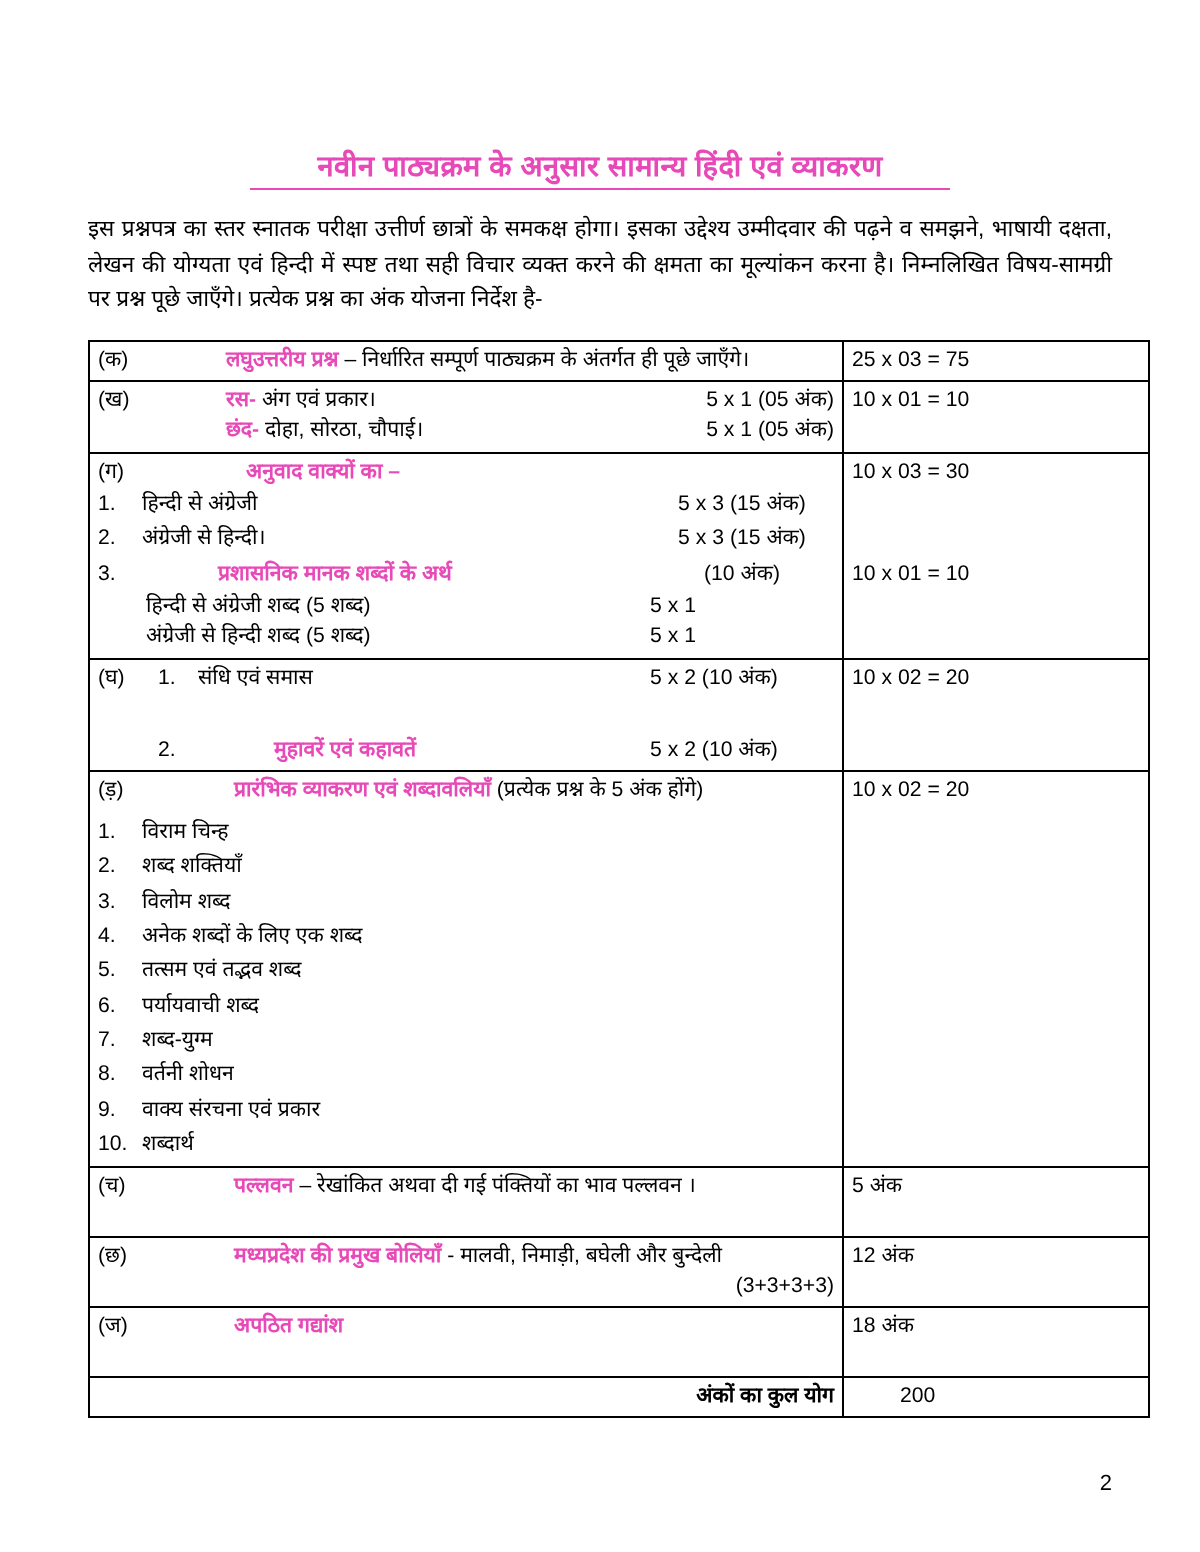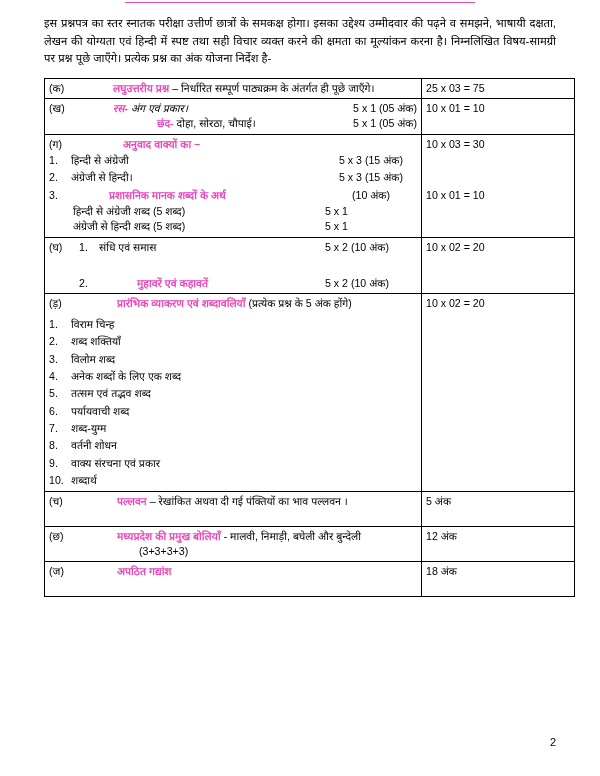--- a/index.html
+++ b/index.html
@@ -95,21 +95,21 @@
   .numlist li .t {
     flex: 1 1 auto;
   }
   .numlist li .m {
     white-space: nowrap;
     text-align: center;
     width: 92px;
     flex: 0 0 92px;
   }
   .center-ind {
-    text-align: left;
+    text-align: right;
   }
   .indent-line {
     display: flex;
     align-items: baseline;
     justify-content: flex-end;
   }
   .indent-line .t { flex: 1 1 auto; }
   .indent-line .m { white-space: nowrap; width: 92px; flex: 0 0 92px; }
   .totrow td {
     text-align: right;
@@ -129,20 +129,21 @@
     bottom: 28px;
     font-size: 11px;
   }
   .blank { height: 14px; }
 </style>
 </head>
 <body>
 
 <div class="page">
 
+  <div class="title">नवीन पाठ्यक्रम के अनुसार सामान्य हिंदी एवं  व्याकरण</div>
   <div class="title-underline"></div>
 
   <div class="intro">इस प्रश्नपत्र का स्तर स्नातक परीक्षा उत्तीर्ण छात्रों के समकक्ष होगा। इसका उद्देश्य उम्मीदवार की पढ़ने व समझने, भाषायी दक्षता, लेखन की योग्यता एवं हिन्दी में स्पष्ट तथा सही विचार व्यक्त करने की क्षमता का मूल्यांकन करना है। निम्नलिखित विषय-सामग्री पर प्रश्न पूछे जाएँगे। प्रत्येक प्रश्न का अंक योजना निर्देश है-</div>
 
   <table class="main">
     <tbody>
 
       <tr>
         <td class="c1">
           <div class="row-flex">
@@ -153,29 +154,29 @@
             </span>
           </div>
         </td>
         <td class="c2 right-cell">25 x 03 = 75</td>
       </tr>
 
       <tr>
         <td class="c1">
           <div class="row-flex">
             <span class="lbl">(ख)</span>
-            <span class="t" style="flex:1 1 auto;font-style:italic;">
+            <span class="t" style="flex:1 1 auto;">
               <span class="pinkb">रस-</span>
               <span>अंग एवं प्रकार।</span>
             </span>
             <span class="marks-inline">5 x 1  (05 अंक)</span>
           </div>
           <div class="row-flex">
             <span class="lbl"></span>
-            <span class="t" style="flex:1 1 auto;margin-left:44px;">
+            <span class="t" style="flex:1 1 auto;">
               <span class="pinkb">छंद-</span>
               <span>दोहा, सोरठा, चौपाई।</span>
             </span>
             <span class="marks-inline">5 x 1  (05 अंक)</span>
           </div>
         </td>
         <td class="c2 right-cell">10 x 01 = 10</td>
       </tr>
 
       <tr>
@@ -324,19 +325,23 @@
         <td class="c1">
           <div class="row-flex">
             <span class="lbl" style="min-width:30px;">(ज)</span>
             <span class="pinkb">अपठित गद्यांश</span>
           </div>
           <div class="blank"></div>
         </td>
         <td class="c2 right-cell">18 अंक</td>
       </tr>
 
+      <tr class="totrow">
+        <td class="c1">अंकों का कुल योग</td>
+        <td class="c2">200</td>
+      </tr>
 
     </tbody>
   </table>
 
   <div class="pagenum">2</div>
 
 </div>
 
 </body></html>

